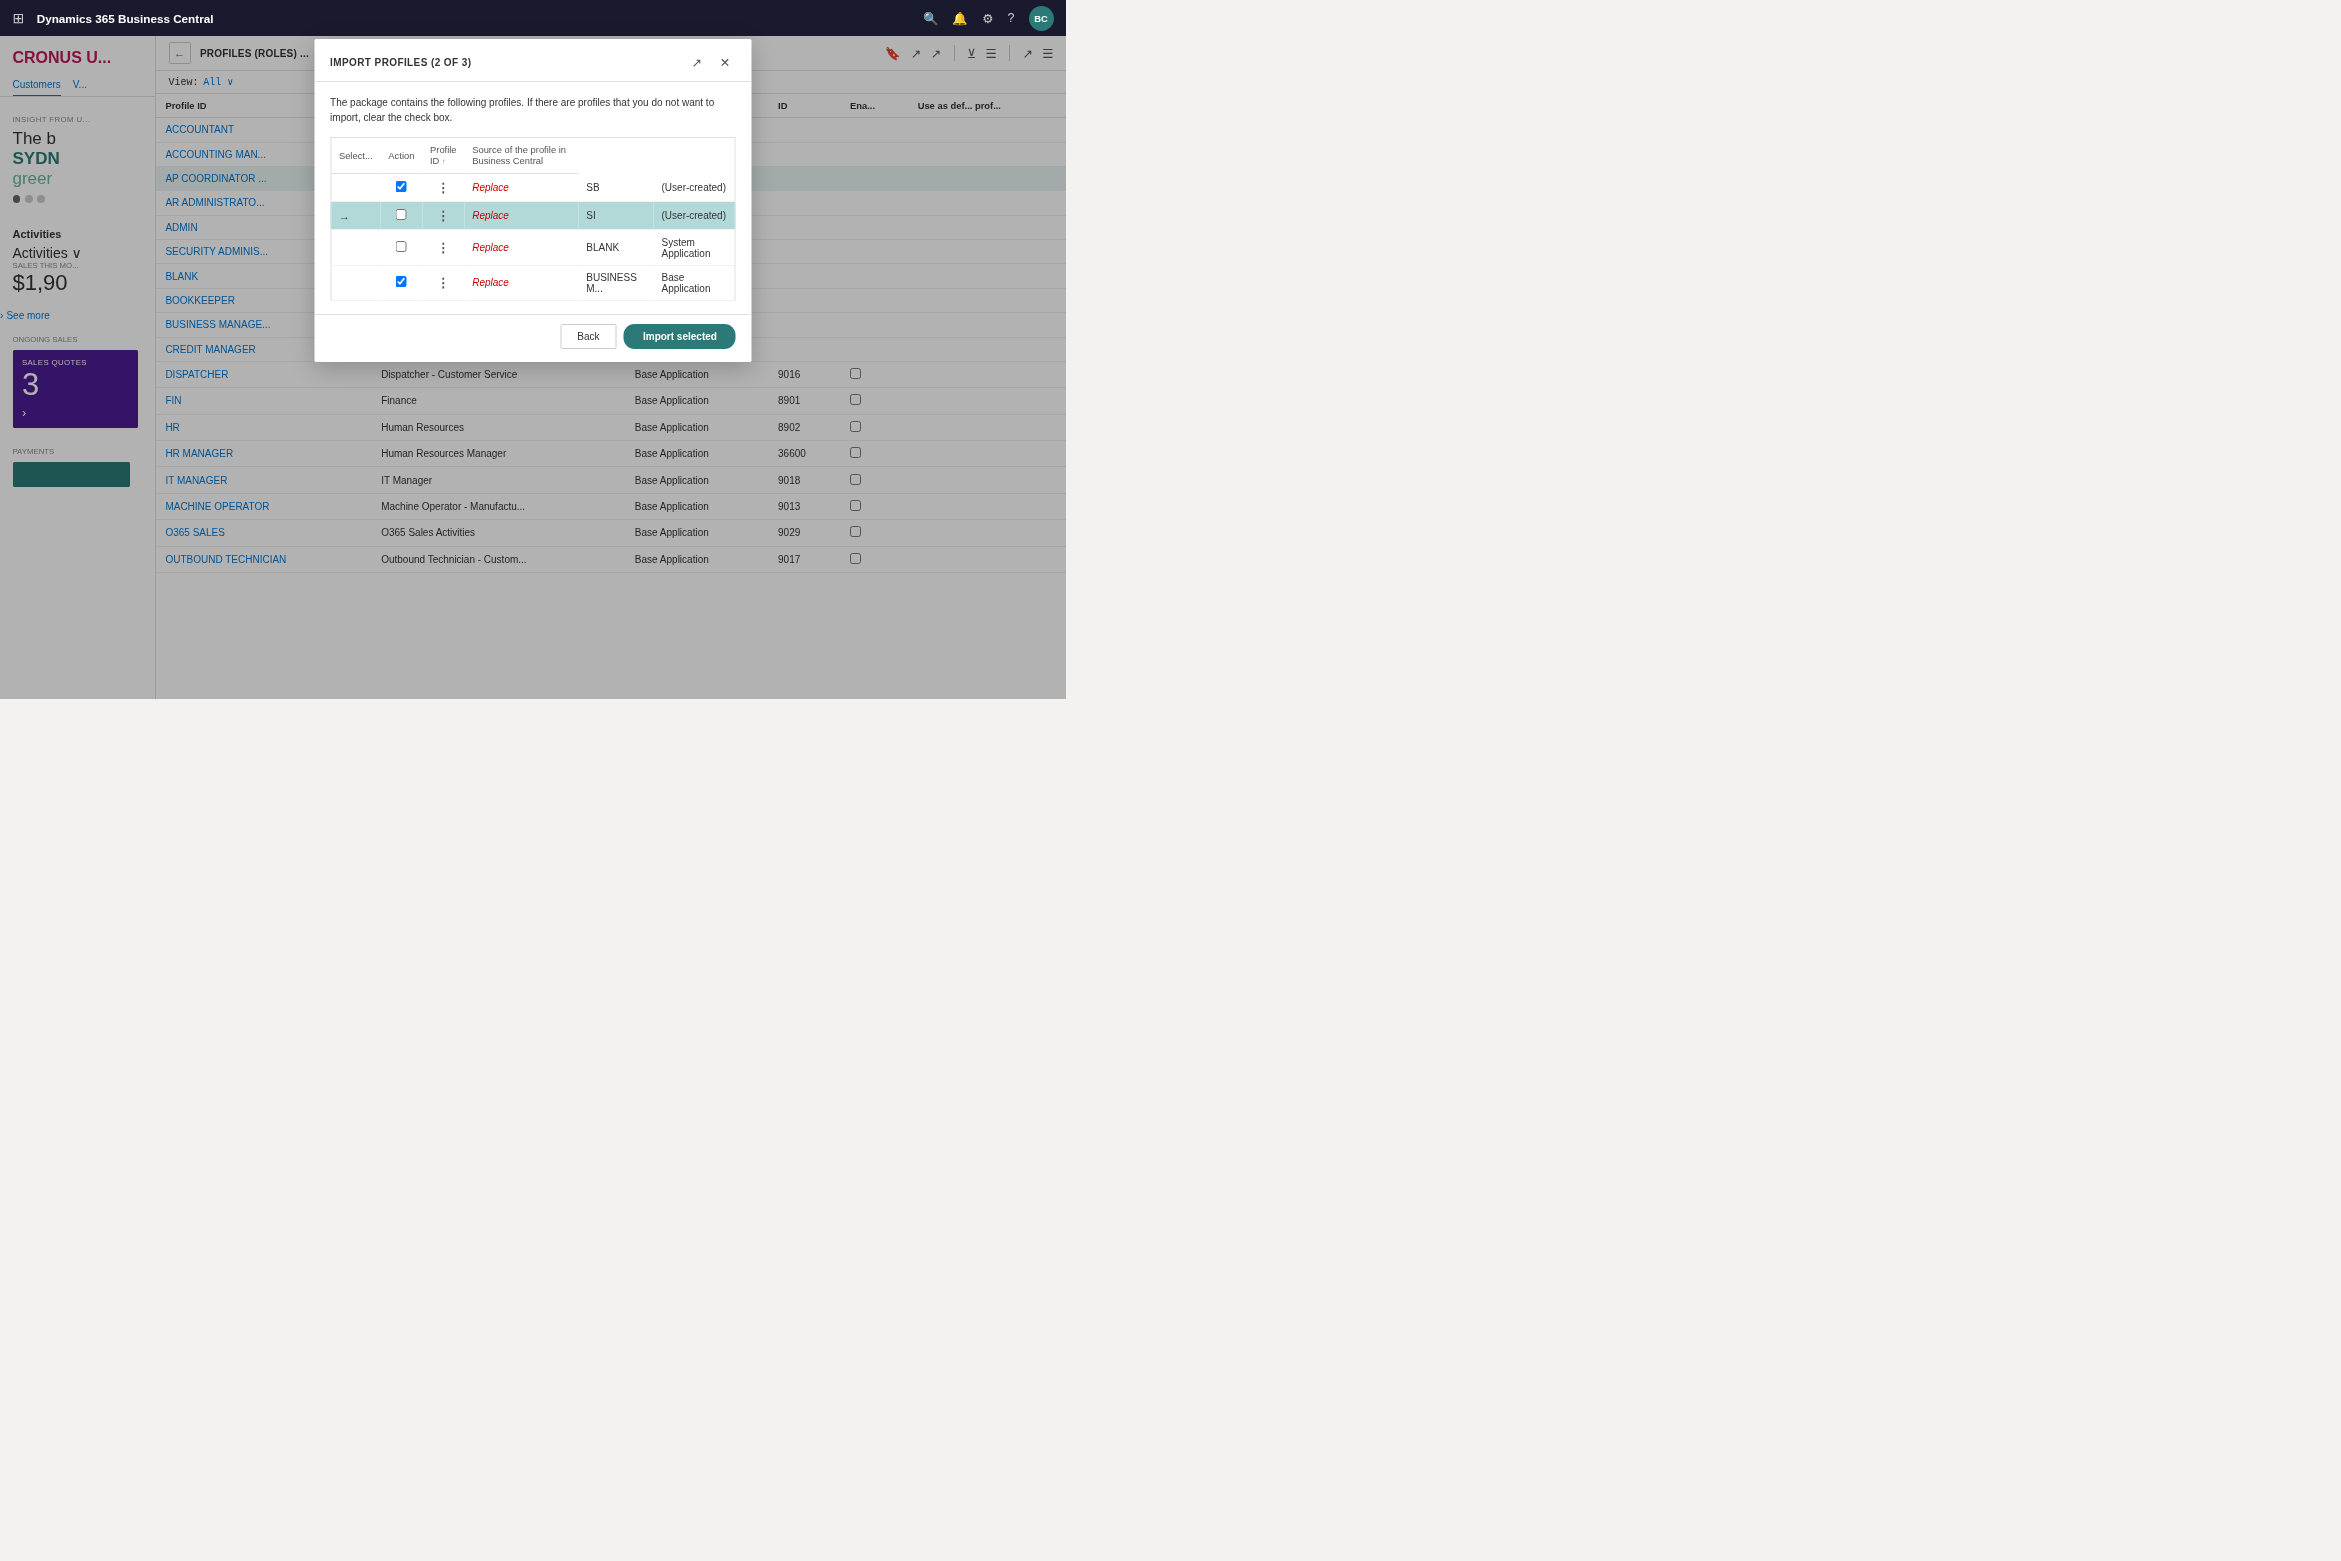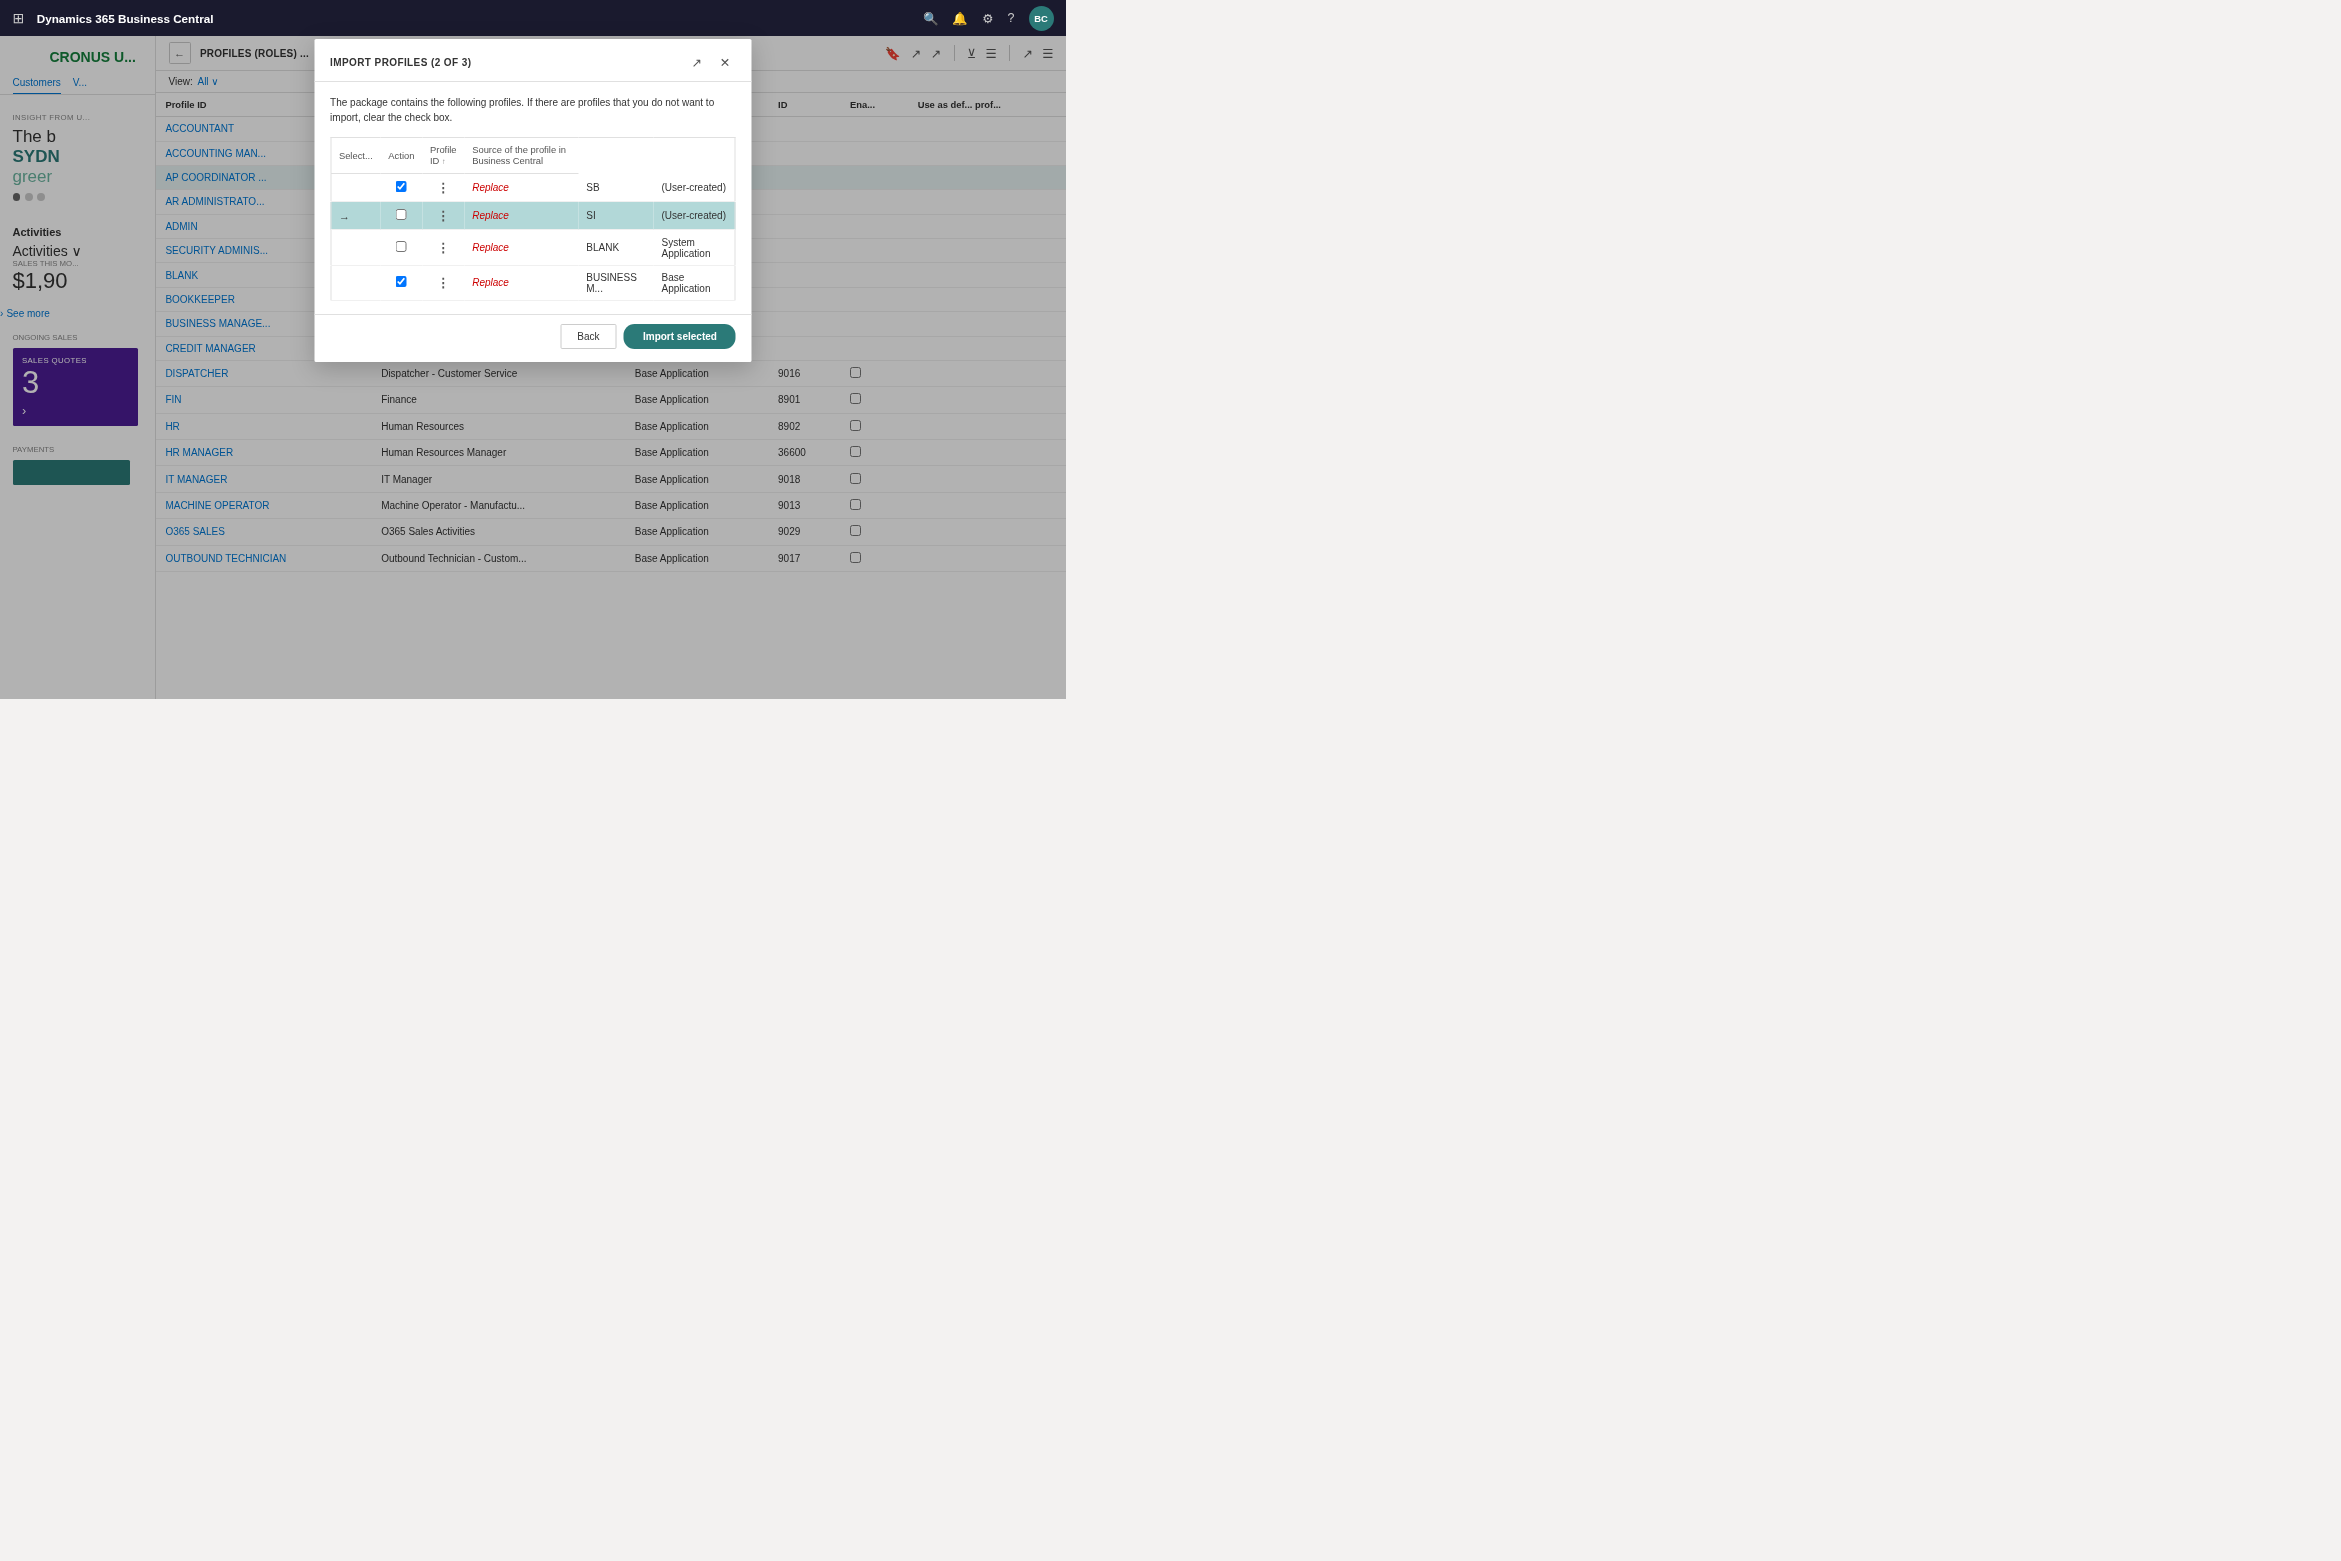--- a/index.html
+++ b/index.html
@@ -68,24 +68,23 @@
     
     .left-sidebar {
       width: 156px;
       background: #fff;
       border-right: 0.8px solid #e0e0e0;
       padding: 12.5px 0;
       overflow: hidden;
     }
     .sidebar-company {
       padding: 0 12.5px 12.5px;
-      font-size: 14px;
+      font-size: 16px;
       font-weight: 700;
-      color: #15803d;
-      margin-left: 37px;
+      color: #be185d;
     }
     .sidebar-nav-tabs {
       display: flex;
       border-bottom: 0.8px solid #e0e0e0;
       padding: 0 12.5px;
       gap: 12px;
       margin-bottom: 9.4px;
     }
     .sidebar-tab {
       color: #0078d4;
@@ -453,20 +452,21 @@
       cursor: pointer;
       border-radius: 11px;
       font-weight: 600;
     }
 
     
     .view-selector {
       display: flex;
       align-items: center;
       gap: 4.7px;
+      font-family: Liberation Mono, monospace;
     }
     .view-label {
       font-size: 10px;
       color: #333;
     }
     .view-dropdown {
       font-size: 10px;
       color: #0078d4;
       cursor: pointer;
     }

